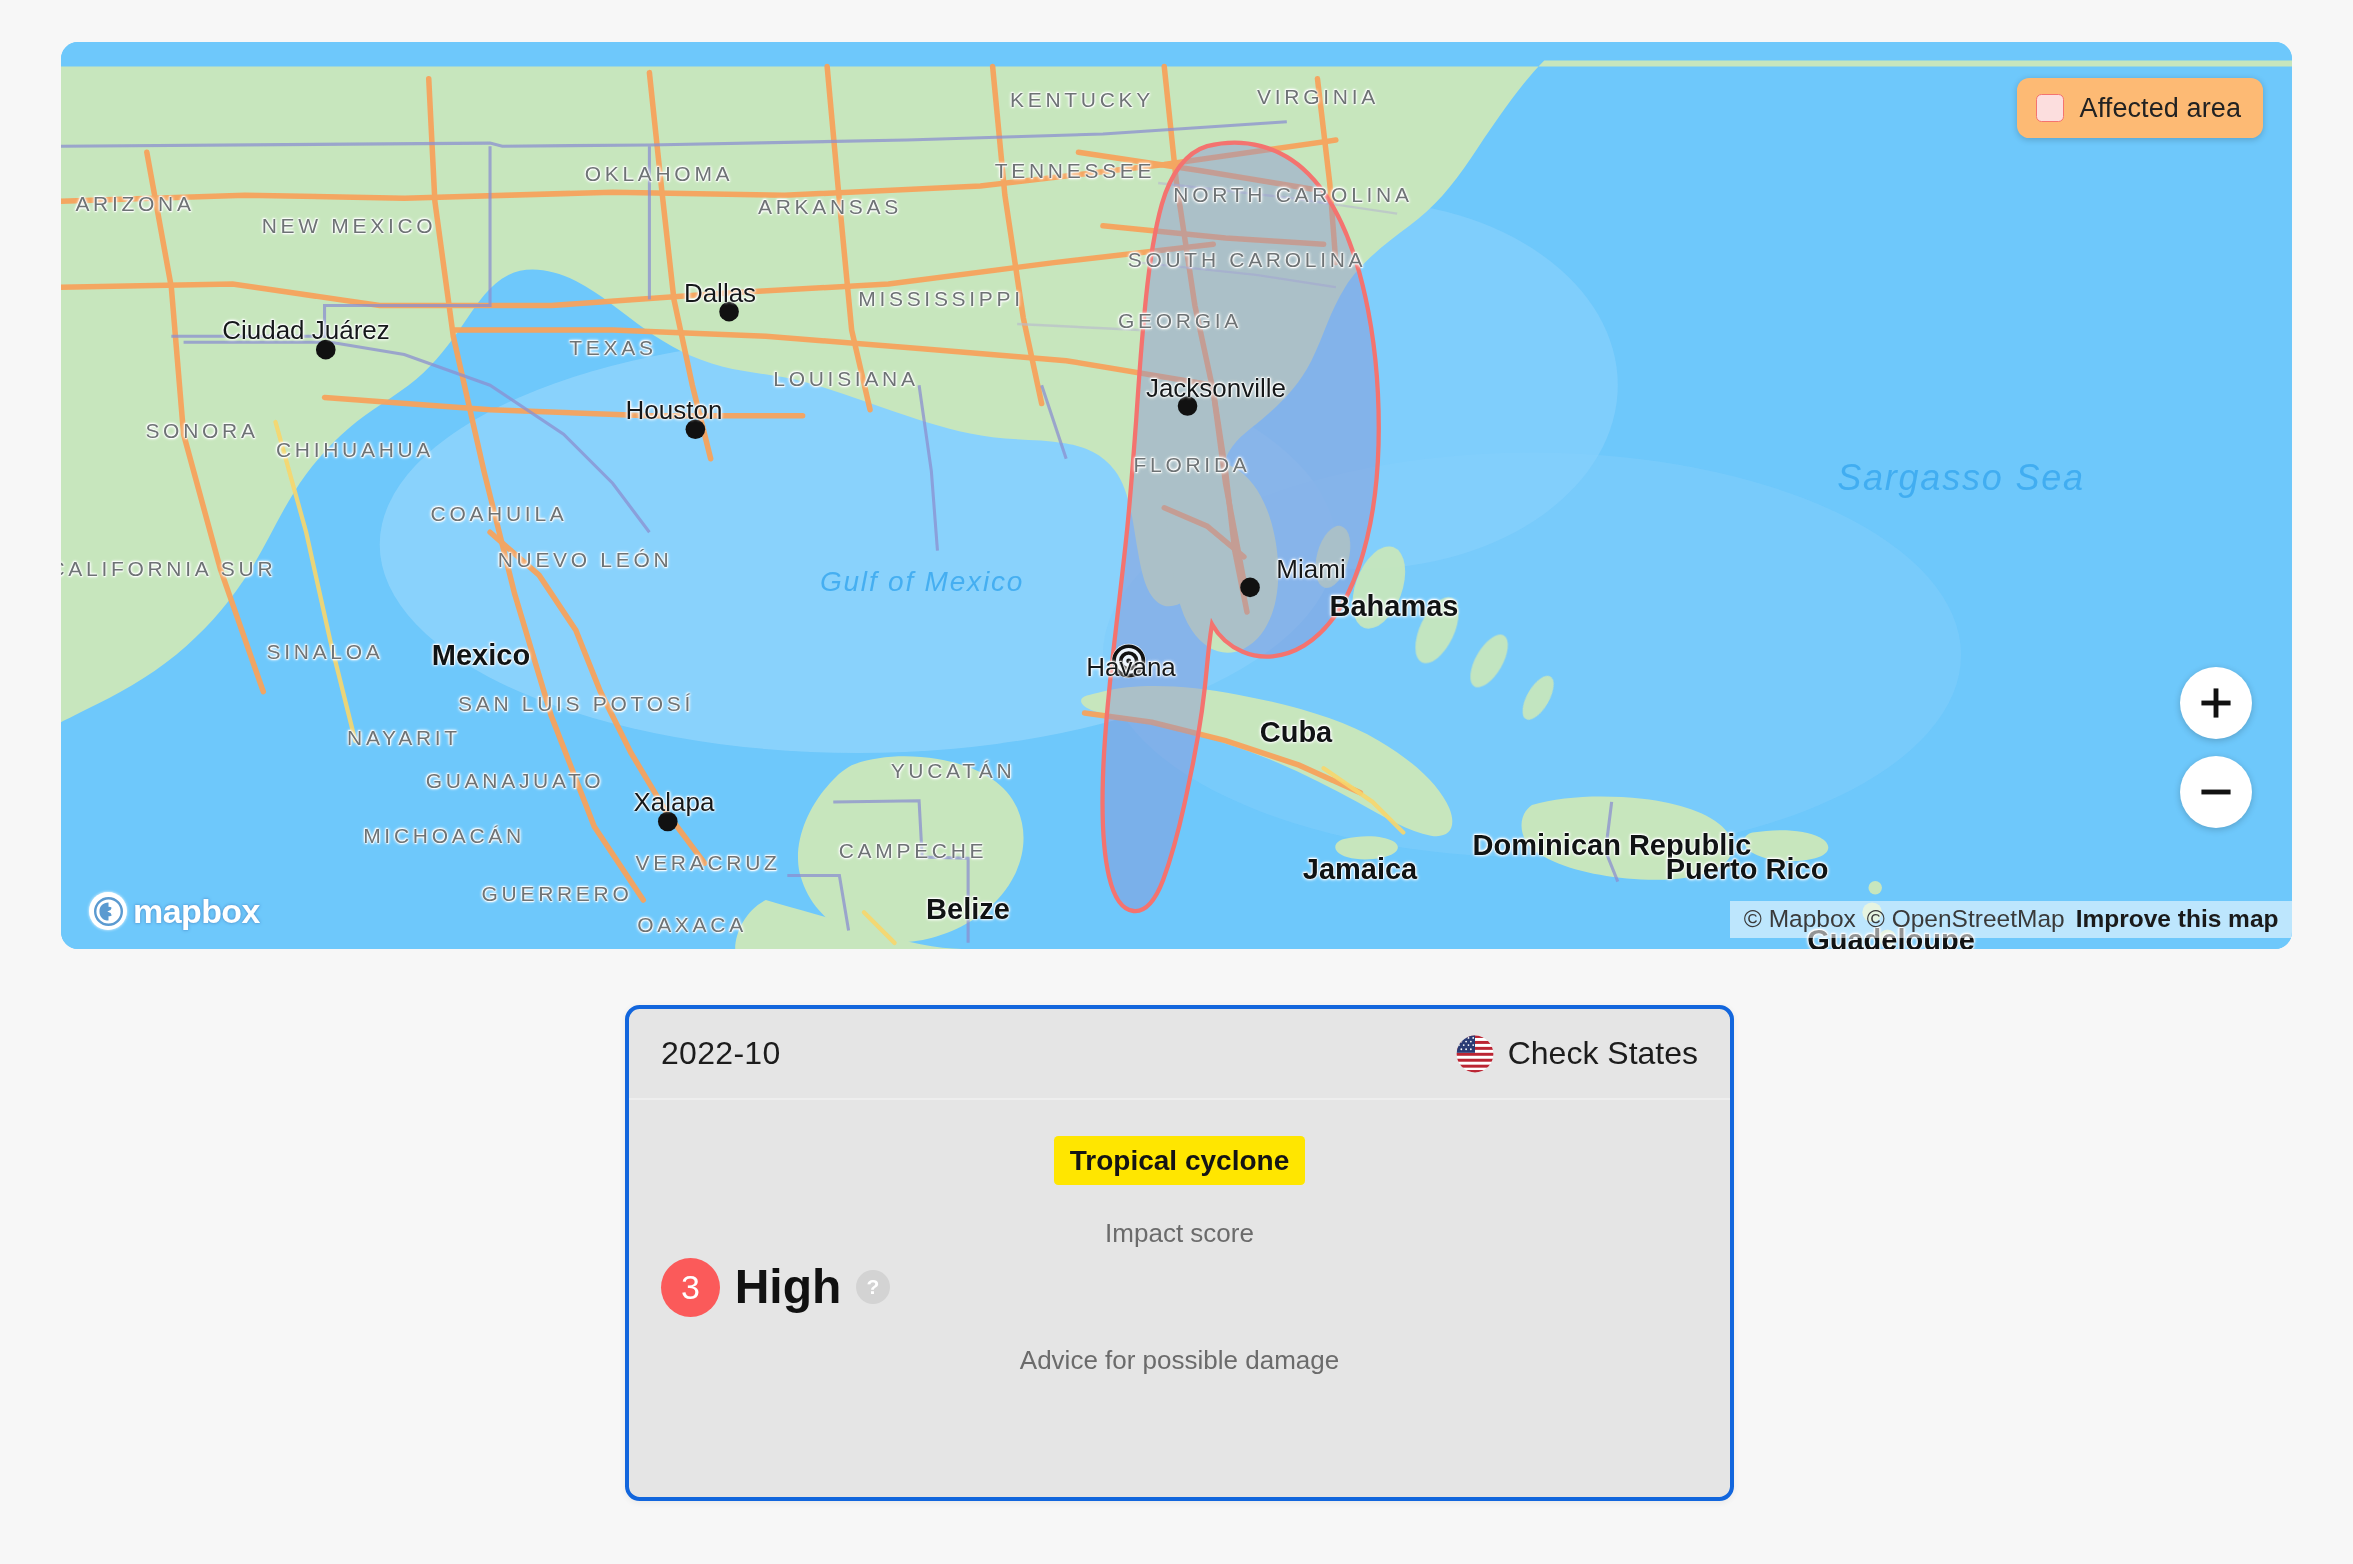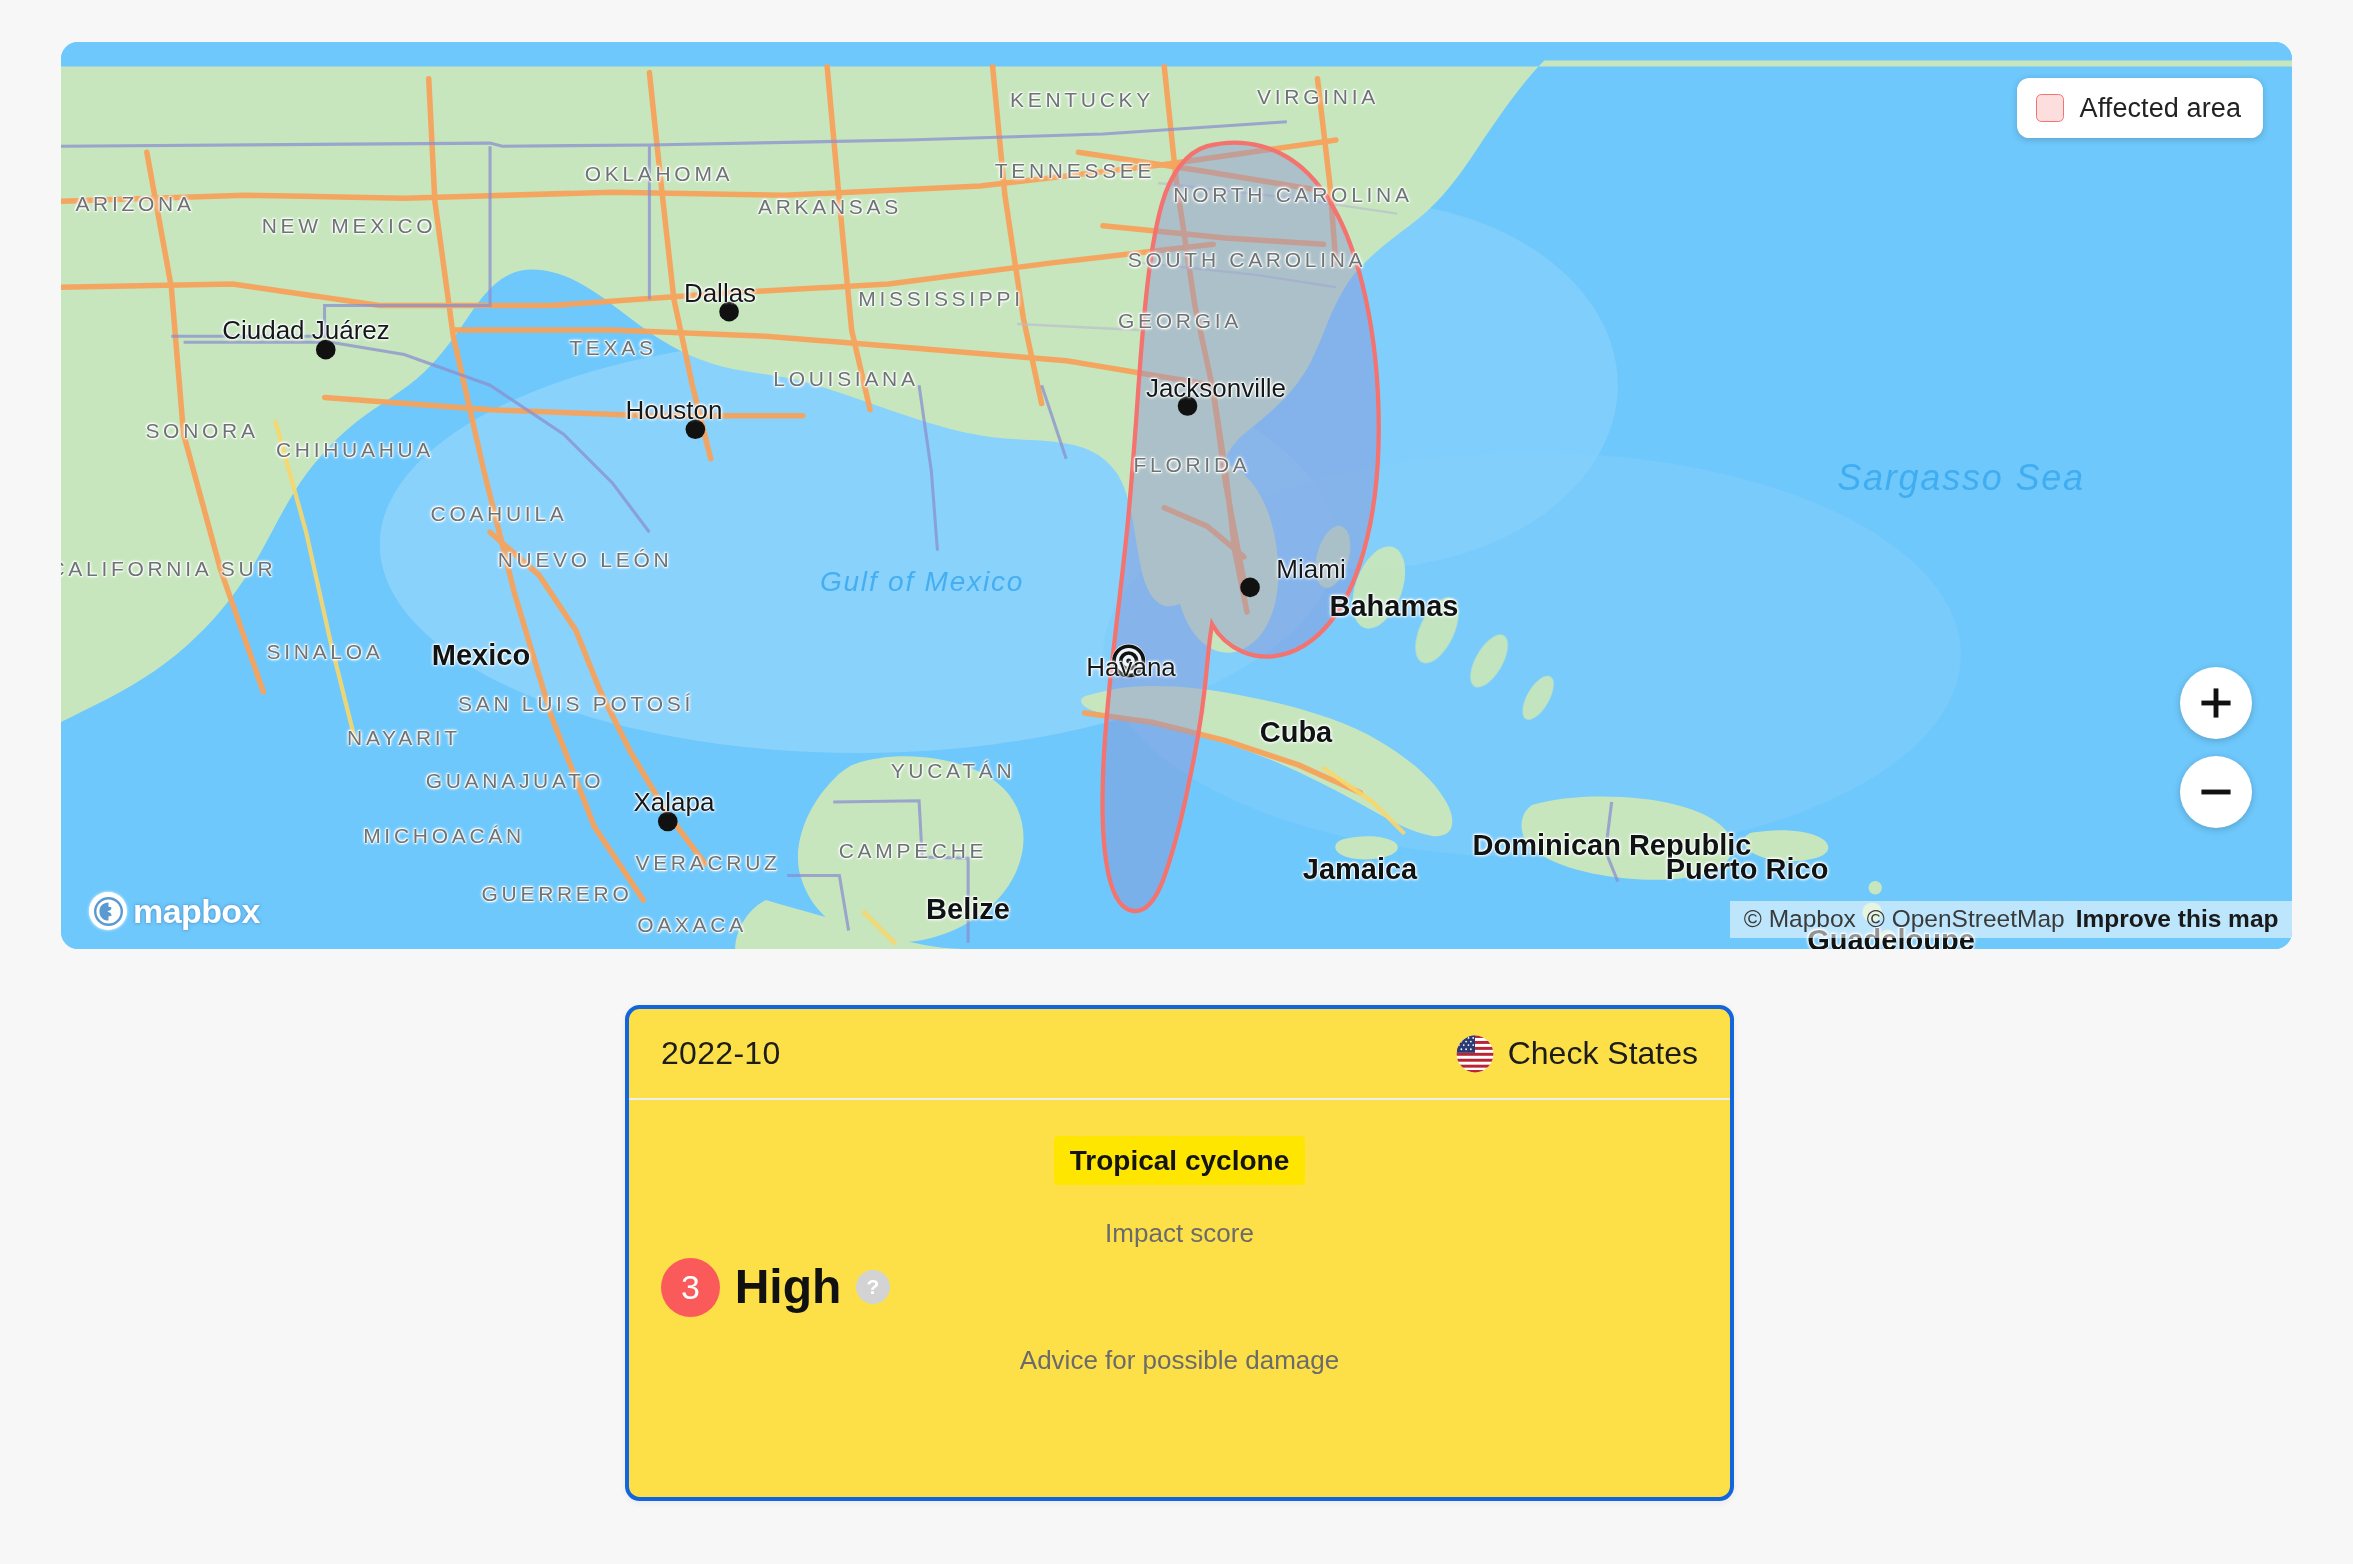--- a/index.html
+++ b/index.html
@@ -18,21 +18,21 @@
     width: 2231px; height: 907px;
     border-radius: 17px;
     overflow: hidden;
     background: #6ec8fb;
   }
   .map-svg { position: absolute; inset: 0; width: 100%; height: 100%; display: block; }
 
   
   .legend {
     position: absolute; right: 29px; top: 36px;
-    background: #ffffff;
+    background: #fdba74;
     border-radius: 12.3px;
     padding: 14.7px 22px 14.7px 18.4px;
     display: flex; align-items: center; gap: 16px;
     box-shadow: 0 1.8px 6.1px rgba(0,0,0,0.18);
   }
   .legend-swatch {
     width: 28px; height: 28px; border-radius: 5.5px;
     background: #fcdede; border: 1.8px solid #f4736f;
   }
   .legend-label { font-size: 27px; color: #222; letter-spacing: 0.1px; }
@@ -73,21 +73,21 @@
     display: flex; align-items: center; gap: 11px;
     font-size: 24.5px; color: #3a3a3a;
   }
   .attrib .improve { font-weight: bold; color: #1a1a1a; }
 
   
   .card {
     position: absolute;
     left: 625px; top: 1005px;
     width: 1109px; height: 496px;
-    background: #fde047;
+    background: #e5e5e5;
     border: 4.3px solid #1266dd;
     border-radius: 14.7px;
     box-shadow: 0 1.2px 6.1px rgba(0,0,0,0.06);
   }
   .card-head {
     height: 91px;
     display: flex; align-items: center; justify-content: space-between;
     padding: 0 32px;
     border-bottom: 2.5px solid #eeeeee;
   }

